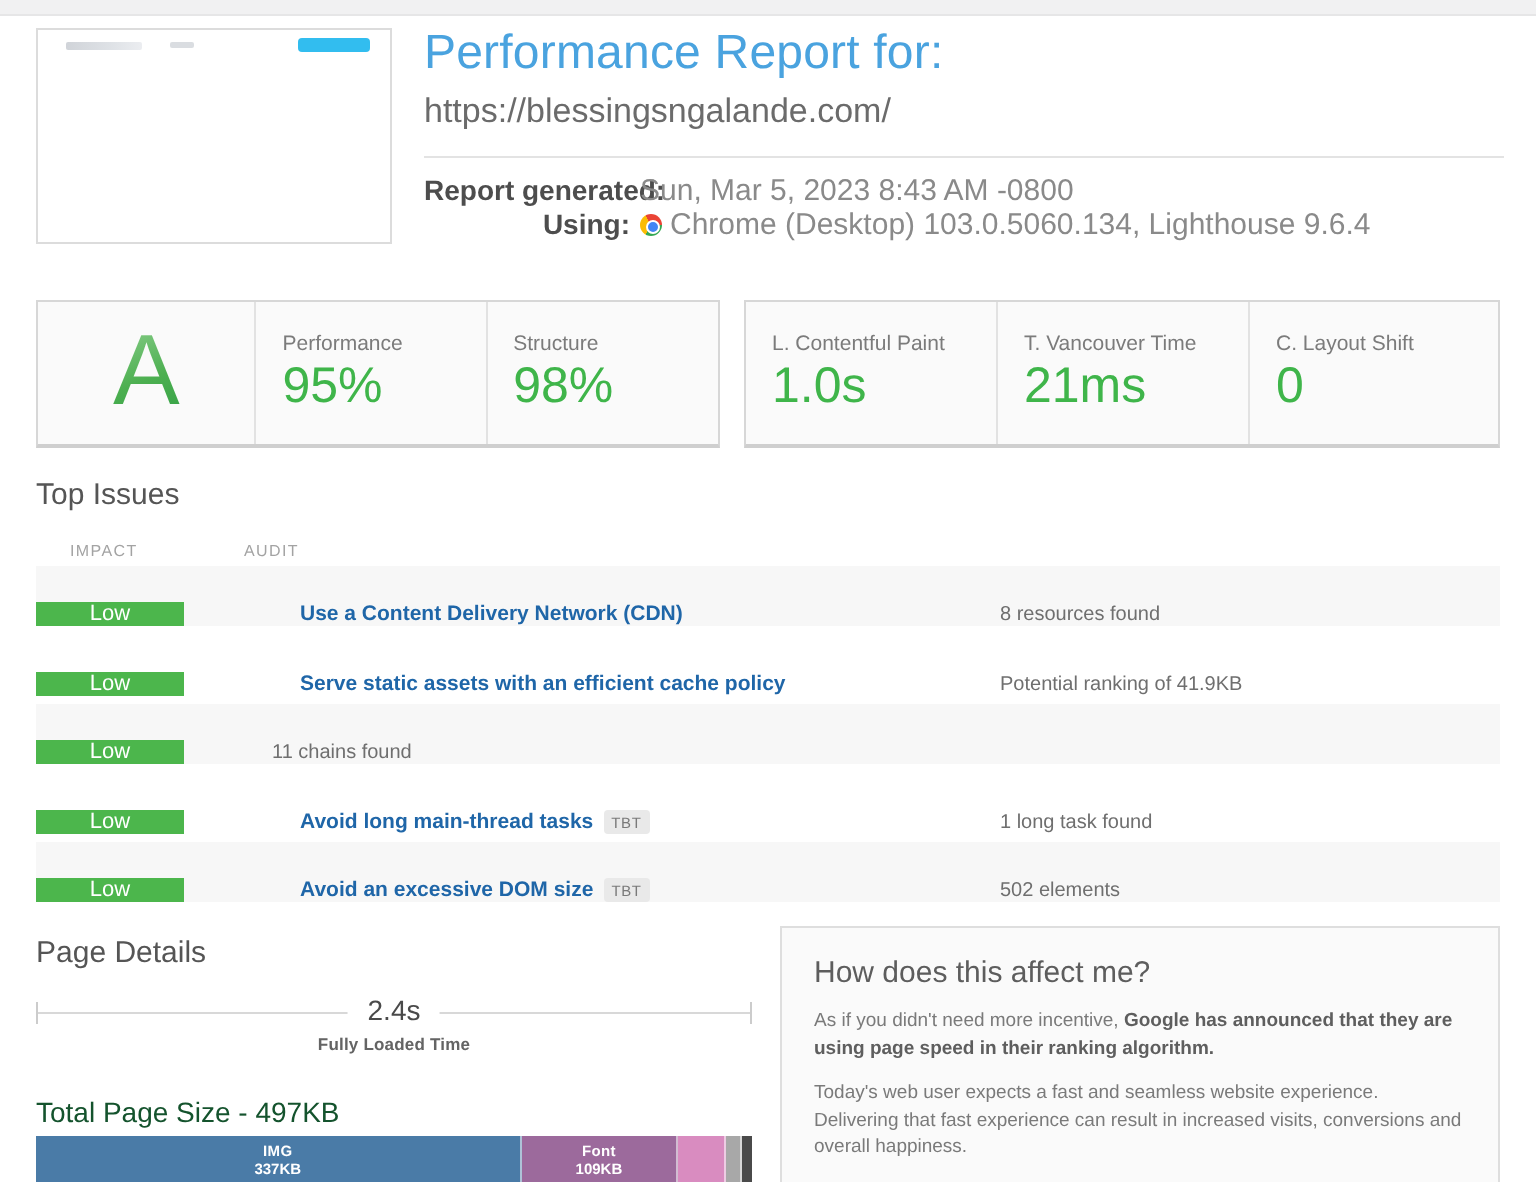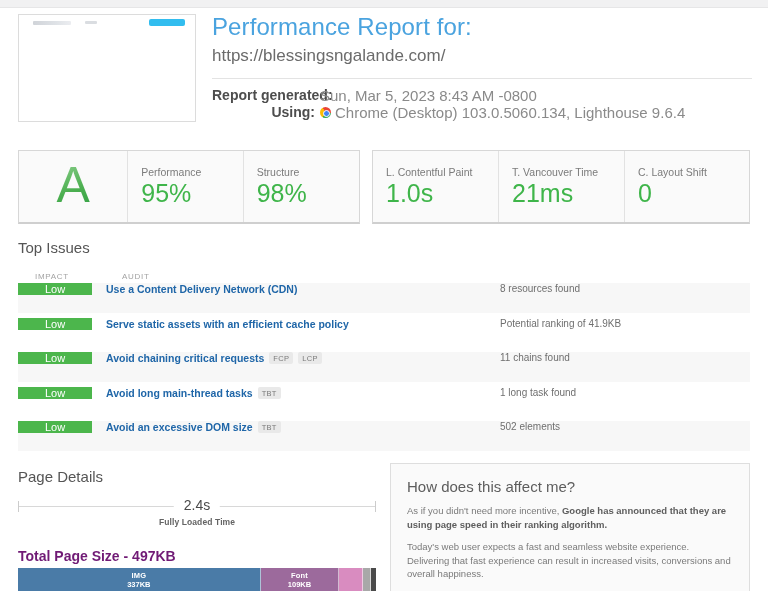--- a/index.html
+++ b/index.html
@@ -133,21 +133,21 @@
   .issues { position:absolute; left:18px; top:264px; width:732px; }
   .issues-head { display:flex; height:19px; align-items:center; }
   .col-impact { width:90px; padding-left:17px; }
   .col-audit { flex:1; padding-left:14px; }
   .col-value { width:250px; }
   .ih {
     font-size:8px; color:#a3a3a3; letter-spacing:.7px; font-weight:400;
     text-transform:uppercase;
   }
   .issue-row {
-    display:flex; align-items:flex-start; height:30px; margin-bottom:4.6px;
+    display:flex; align-items:flex-end; height:30px; margin-bottom:4.6px;gap:44px;
   }
   .issue-row.alt { background:#f7f7f7; }
   .impact-badge {
     width:74px; background:#4cb64c; color:#ffffff;
     display:flex; align-items:center; justify-content:center;
     font-size:11px; font-weight:400;
   }
   .issue-main {
     flex:1; display:flex; align-items:center; padding-left:14px;
   }
@@ -181,21 +181,21 @@
     position:absolute; left:50%; transform:translateX(-50%); top:-3px;
     background:#fff; padding:0 10px; font-size:14px; color:#4a4a4a; font-weight:400;
   }
   .tl-sub {
     text-align:center; font-size:8.5px; font-weight:bold; color:#646464;
     margin-top:3px; letter-spacing:.1px;
   }
 
   #pagesize-title {
     position:absolute; left:18px; top:548px;
-    font-size:14px; color:#701a75; font-weight:700;
+    font-size:14px; color:#14532d; font-weight:400;
   }
   .sizebar {
     position:absolute; left:18px; top:568px; width:358px; height:23px;
     display:flex; overflow:hidden;
   }
   .seg {
     display:flex; flex-direction:column; align-items:center; justify-content:flex-start;
     padding-top:3px; overflow:hidden; border-right:1px solid rgba(255,255,255,.55);
   }
   .seg:last-child { border-right:0; }
@@ -321,25 +321,20 @@
     <div class="issue-row">
       <div class="impact-badge">Low</div>
       <div class="issue-main">
         <a class="issue-link" href="#">Serve static assets with an efficient cache policy</a>
       </div>
       <div class="issue-value">Potential ranking of 41.9KB</div>
     </div>
 
     <div class="issue-row alt">
       <div class="impact-badge">Low</div>
-      <div class="issue-main">
-        <a class="issue-link" href="#">Avoid chaining critical requests</a>
-        <span class="tag">FCP</span>
-        <span class="tag">LCP</span>
-      </div>
       <div class="issue-value">11 chains found</div>
     </div>
 
     <div class="issue-row">
       <div class="impact-badge">Low</div>
       <div class="issue-main">
         <a class="issue-link" href="#">Avoid long main-thread tasks</a>
         <span class="tag">TBT</span>
       </div>
       <div class="issue-value">1 long task found</div>

